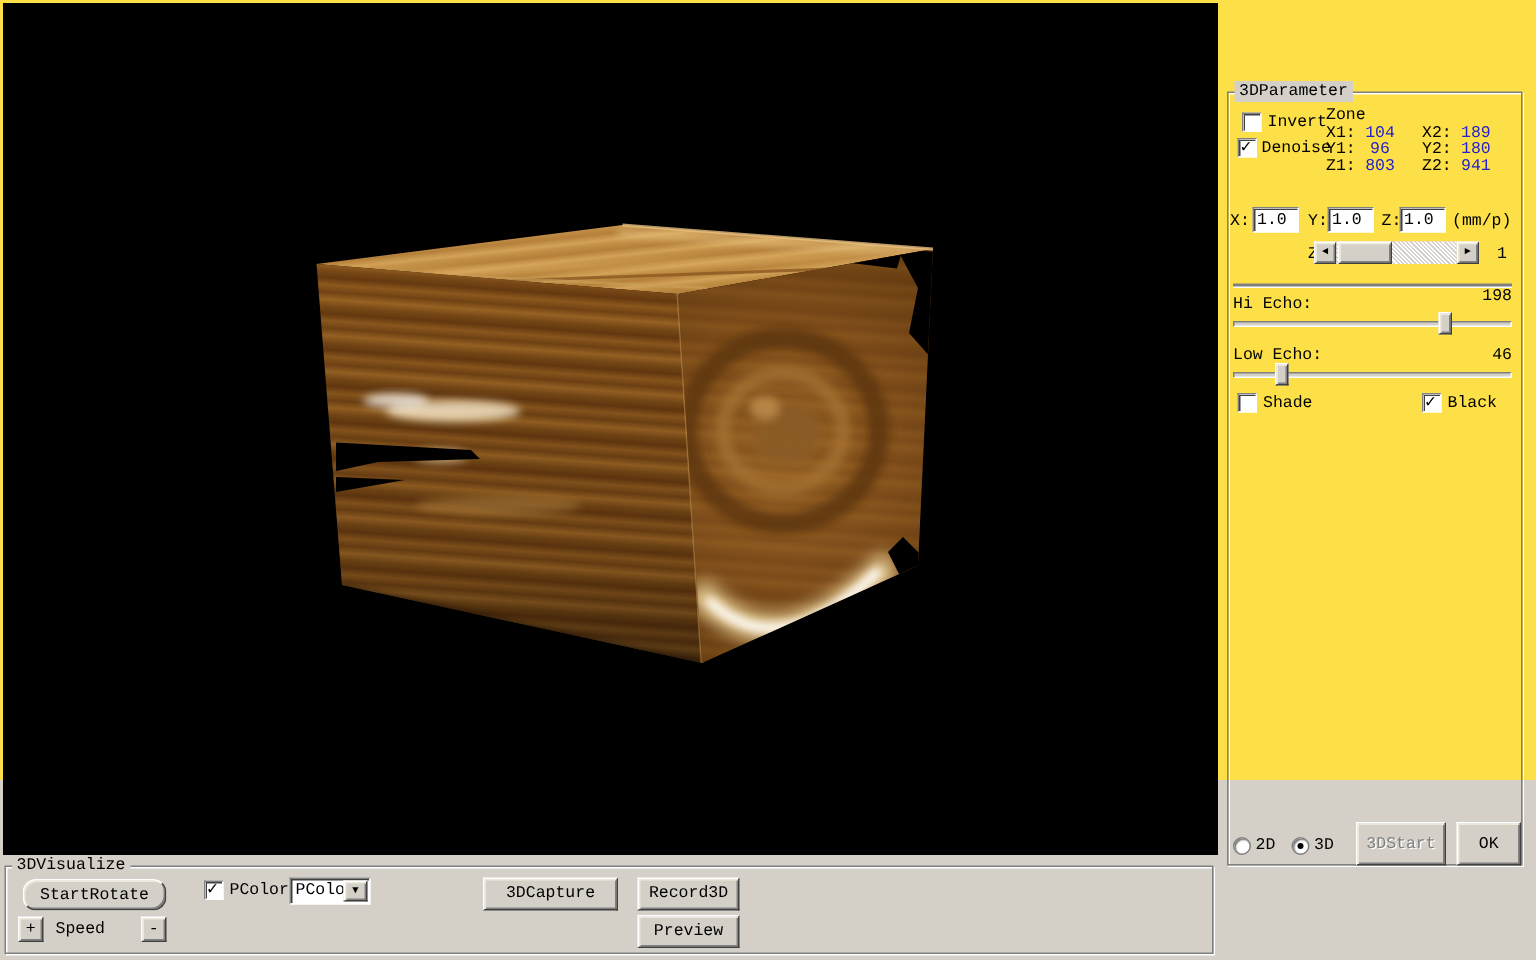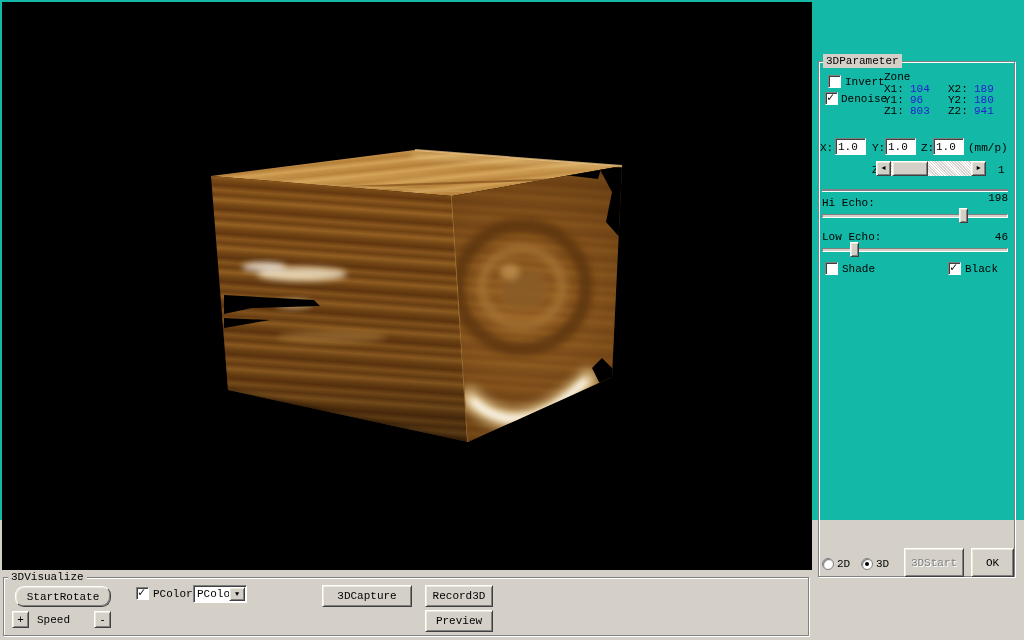--- a/index.html
+++ b/index.html
@@ -3,21 +3,21 @@
 <meta charset="utf-8">
 <style>
   * { box-sizing: border-box; margin: 0; padding: 0; }
   html,body { width:1024px; height:640px; overflow:hidden; }
   body {
     font-family: "Liberation Mono", "DejaVu Sans Mono", monospace;
     font-size: 11px;
     color: #000;
     background: #d4d0c8;
   }
-  .window { position: relative; width: 1024px; height: 520px; background: #14b8a6; }
+  .window { position: relative; width: 1024px; height: 520px; background: #fde047; }
 
   .viewport {
     position: absolute; left: 2px; top: 2px; width: 810px; height: 568px;
     background: #000;
   }
 
   
   .raised {
     background: #d4d0c8;
     border: 1px solid;
@@ -106,21 +106,21 @@
   .combo-text { position: absolute; left: 3px; top: 2px; line-height: 13px; }
   .combo-btn {
     position: absolute; right: 1px; top: 1px; width: 16px; height: 14px;
     display: flex; align-items: center; justify-content: center;
     font-size: 7px; color: #000;
   }
   .ralign { text-align: right; }
 
   .zone-row { position: absolute; display: flex; height: 12px; line-height: 12px; }
   .zone-row .zl1 { width: 26px; }
-  .zone-row .zv1 { width: 20px; text-align: left; }
+  .zone-row .zv1 { width: 20px; text-align: center; }
   .zone-row .zl2 { width: 26px; margin-left: 18px; }
   .zone-row .zv2 { width: 24px; text-align: left; }
 </style>
 </head>
 <body>
 
 <div class="window">
 
   <div class="viewport">
     <svg width="810" height="568" viewBox="0 0 810 568">

